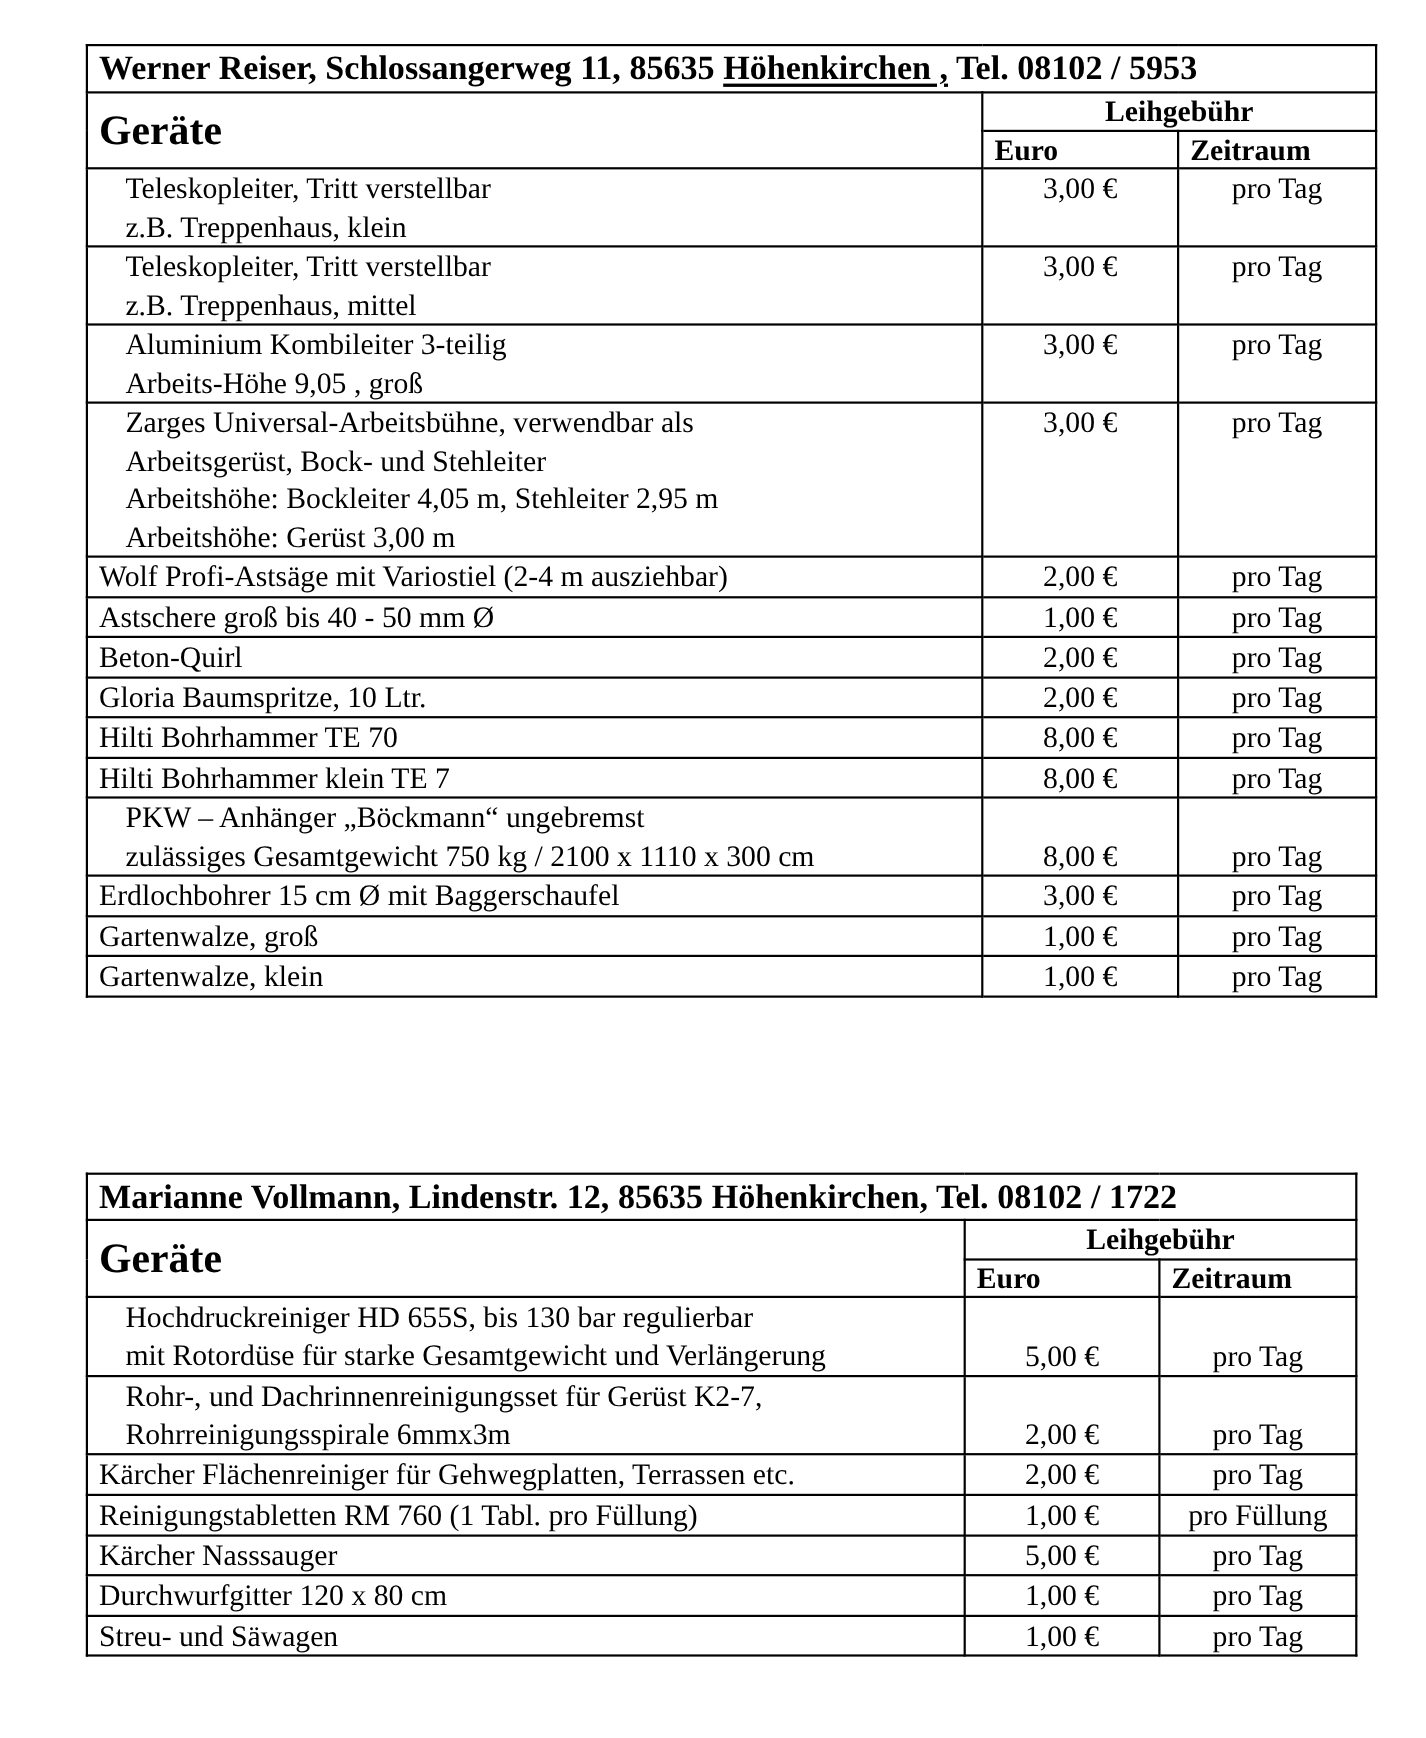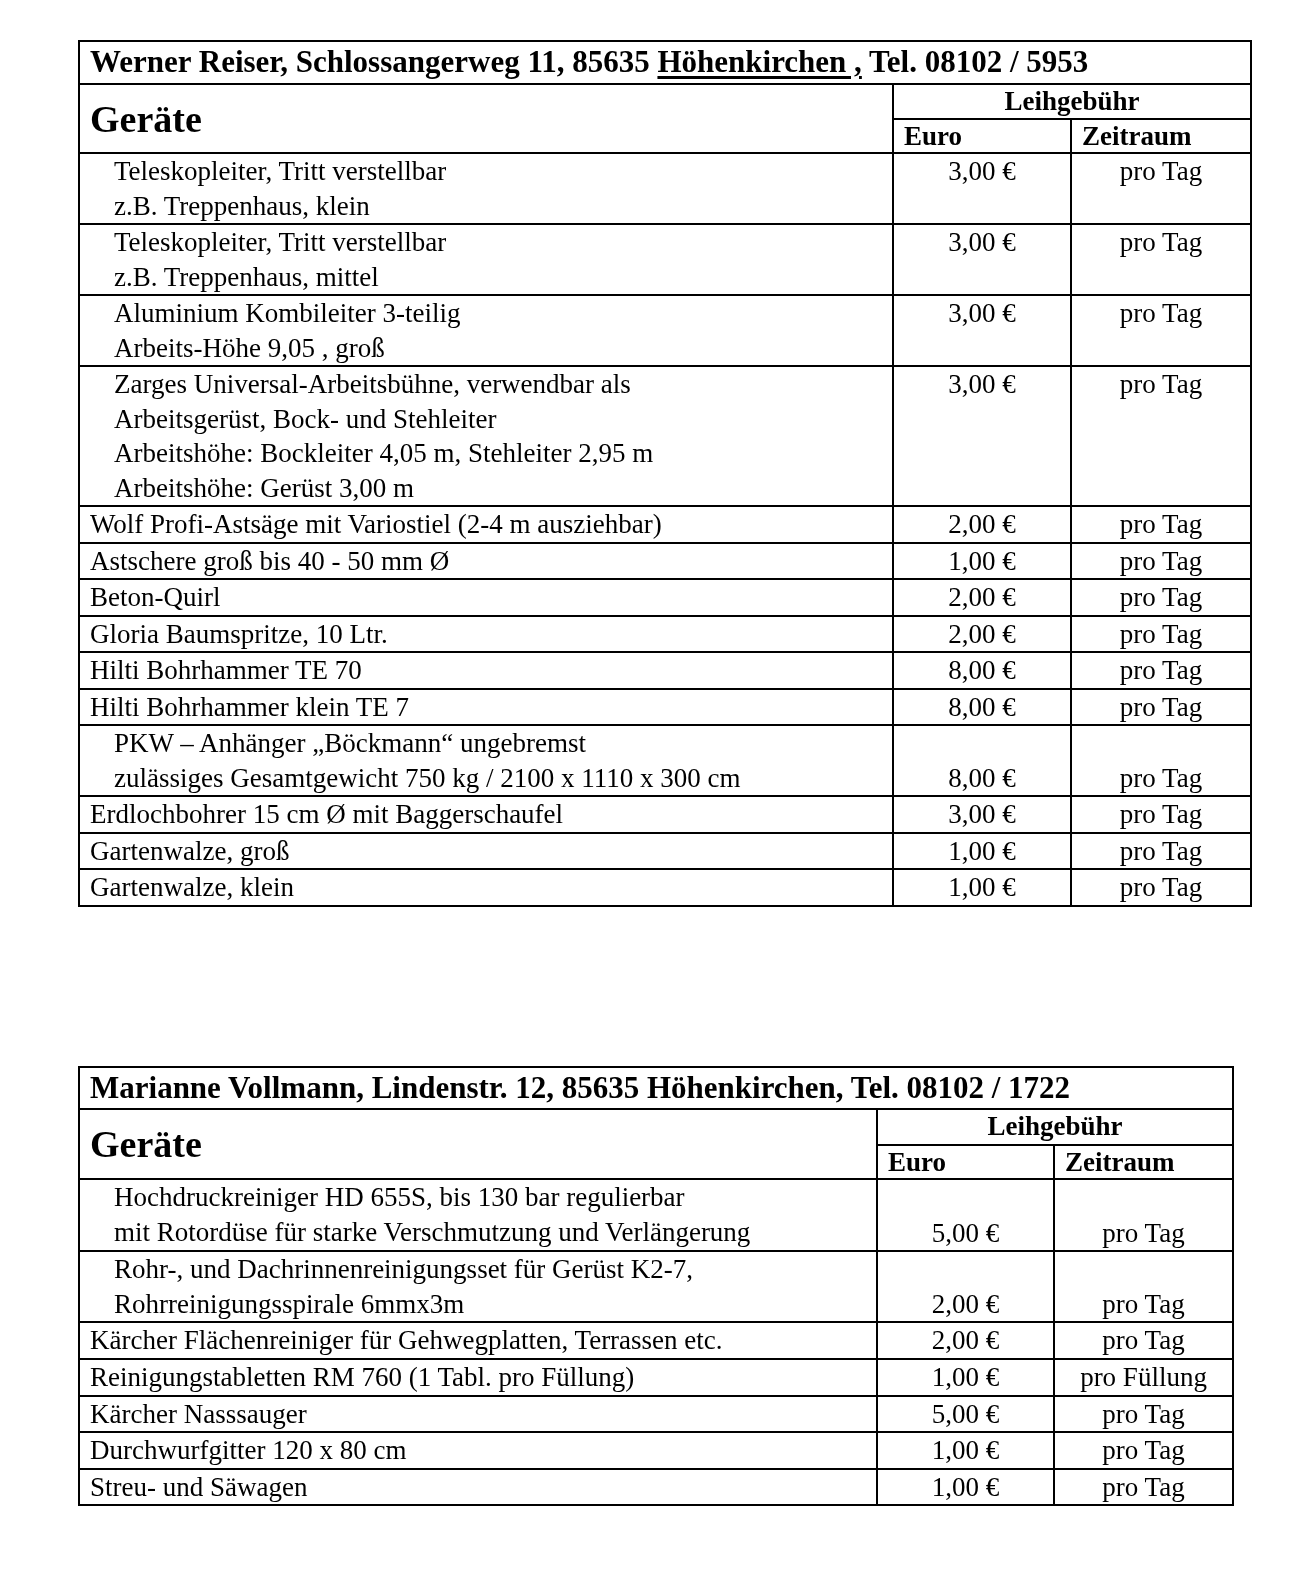--- a/index.html
+++ b/index.html
@@ -145,21 +145,21 @@
     <td class="lg" colspan="2">Leihgebühr</td>
   </tr>
   <tr style="height:34px">
     <td class="sub">Euro</td>
     <td class="sub">Zeitraum</td>
   </tr>
 
   <tr style="height:72px">
     <td>
           <span class="line">Hochdruckreiniger HD 655S, bis 130 bar regulierbar</span>
-          <span class="line">mit Rotordüse für starke Verschmutzung und Verlängerung</span>
+          <span class="line">mit Rotordüse für starke Gesamtgewicht und Verlängerung</span>
         </td>
     <td class="num bottom">5,00 €</td>
     <td class="per bottom">pro Tag</td>
   </tr>
   <tr style="height:68px">
     <td>
           <span class="line">Rohr-, und Dachrinnenreinigungsset für Gerüst K2-7,</span>
           <span class="line">Rohrreinigungsspirale 6mmx3m</span>
         </td>
     <td class="num bottom">2,00 €</td>

